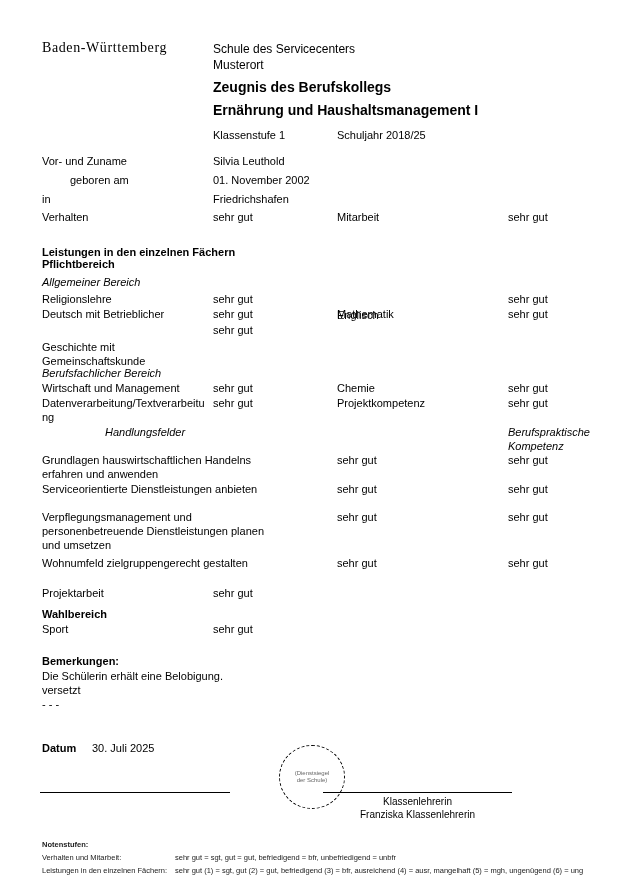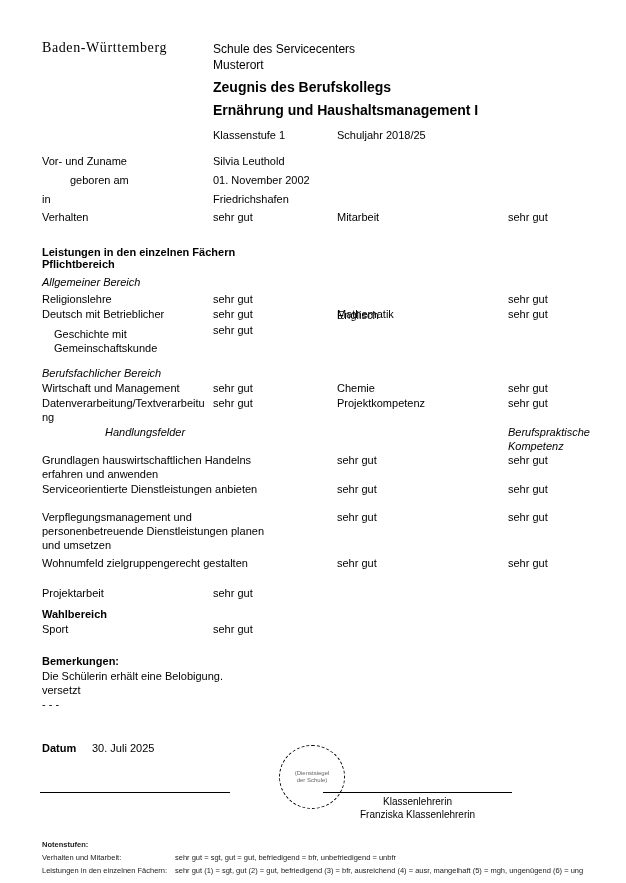--- a/index.html
+++ b/index.html
@@ -66,21 +66,21 @@
   <div class="t" style="left:42px;top:292px;">Religionslehre</div>
   <div class="t" style="left:213px;top:292px;">sehr gut</div>
   <div class="t" style="left:337px;top:308px;">Englisch</div>
   <div class="t" style="left:508px;top:292px;">sehr gut</div>
 
   <div class="t" style="left:42px;top:307px;">Deutsch mit Betrieblicher</div>
   <div class="t" style="left:213px;top:307px;">sehr gut</div>
   <div class="t" style="left:337px;top:307px;">Mathematik</div>
   <div class="t" style="left:508px;top:307px;">sehr gut</div>
 
-  <div class="t wrap" style="left:42px;top:327px;width:160px;overflow-wrap:break-word;margin-left:12px;">Geschichte mit Gemeinschaftskunde</div>
+  <div class="t wrap" style="left:42px;top:340px;width:160px;overflow-wrap:break-word;">Geschichte mit Gemeinschaftskunde</div>
   <div class="t" style="left:213px;top:323px;">sehr gut</div>
 
   <div class="t i" style="left:42px;top:366px;">Berufsfachlicher Bereich</div>
 
   <div class="t" style="left:42px;top:381px;">Wirtschaft und Management</div>
   <div class="t" style="left:213px;top:381px;">sehr gut</div>
   <div class="t" style="left:337px;top:381px;">Chemie</div>
   <div class="t" style="left:508px;top:381px;">sehr gut</div>
 
   <div class="t wrap" style="left:42px;top:396px;width:168px;overflow-wrap:break-word;word-break:break-word;">Datenverarbeitung/Textverarbeitung</div>

